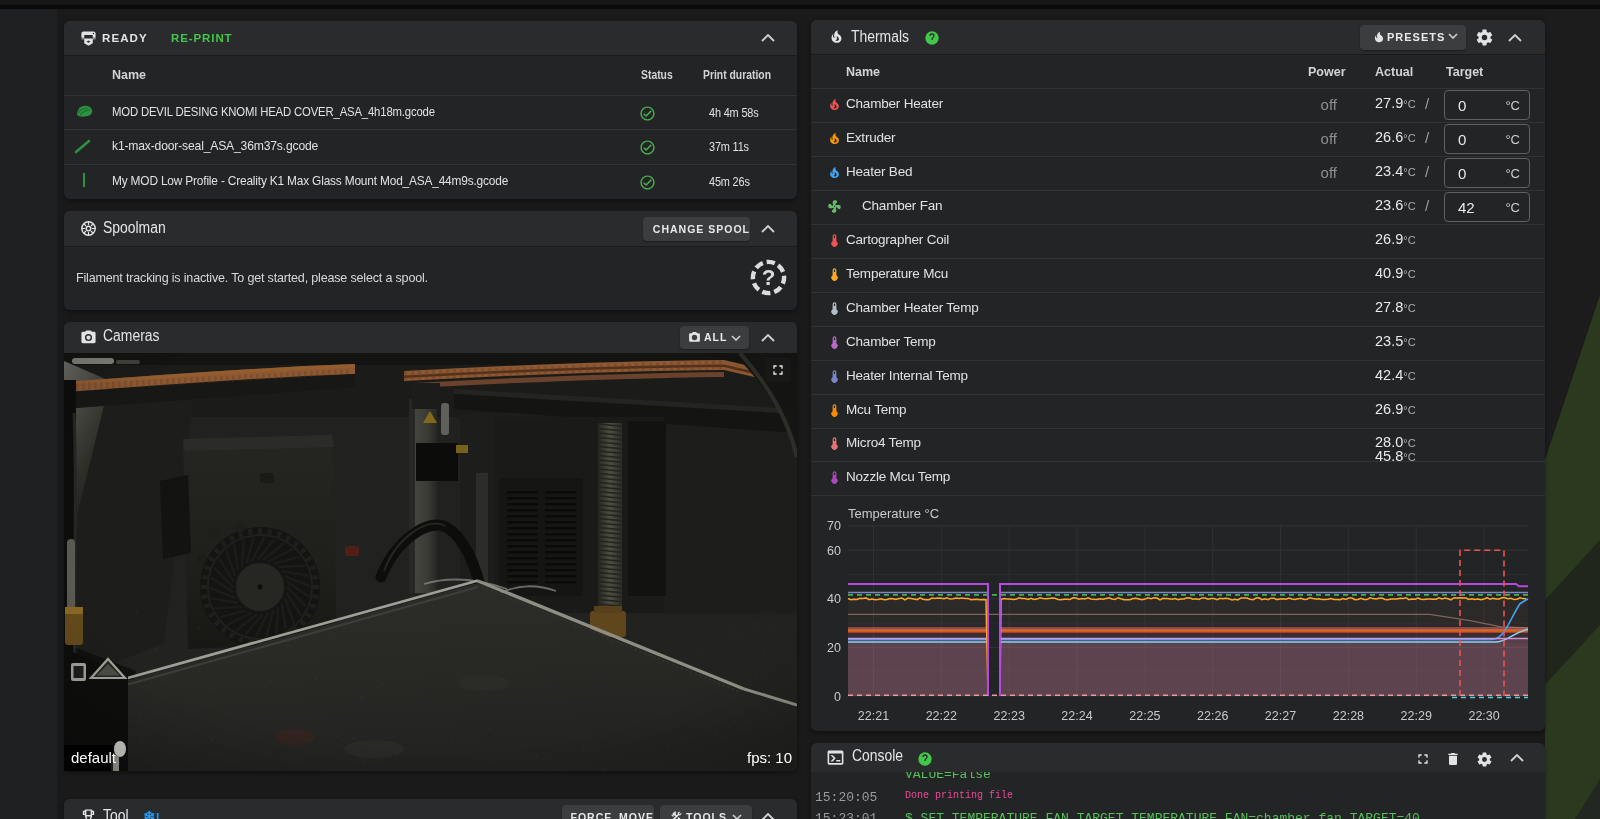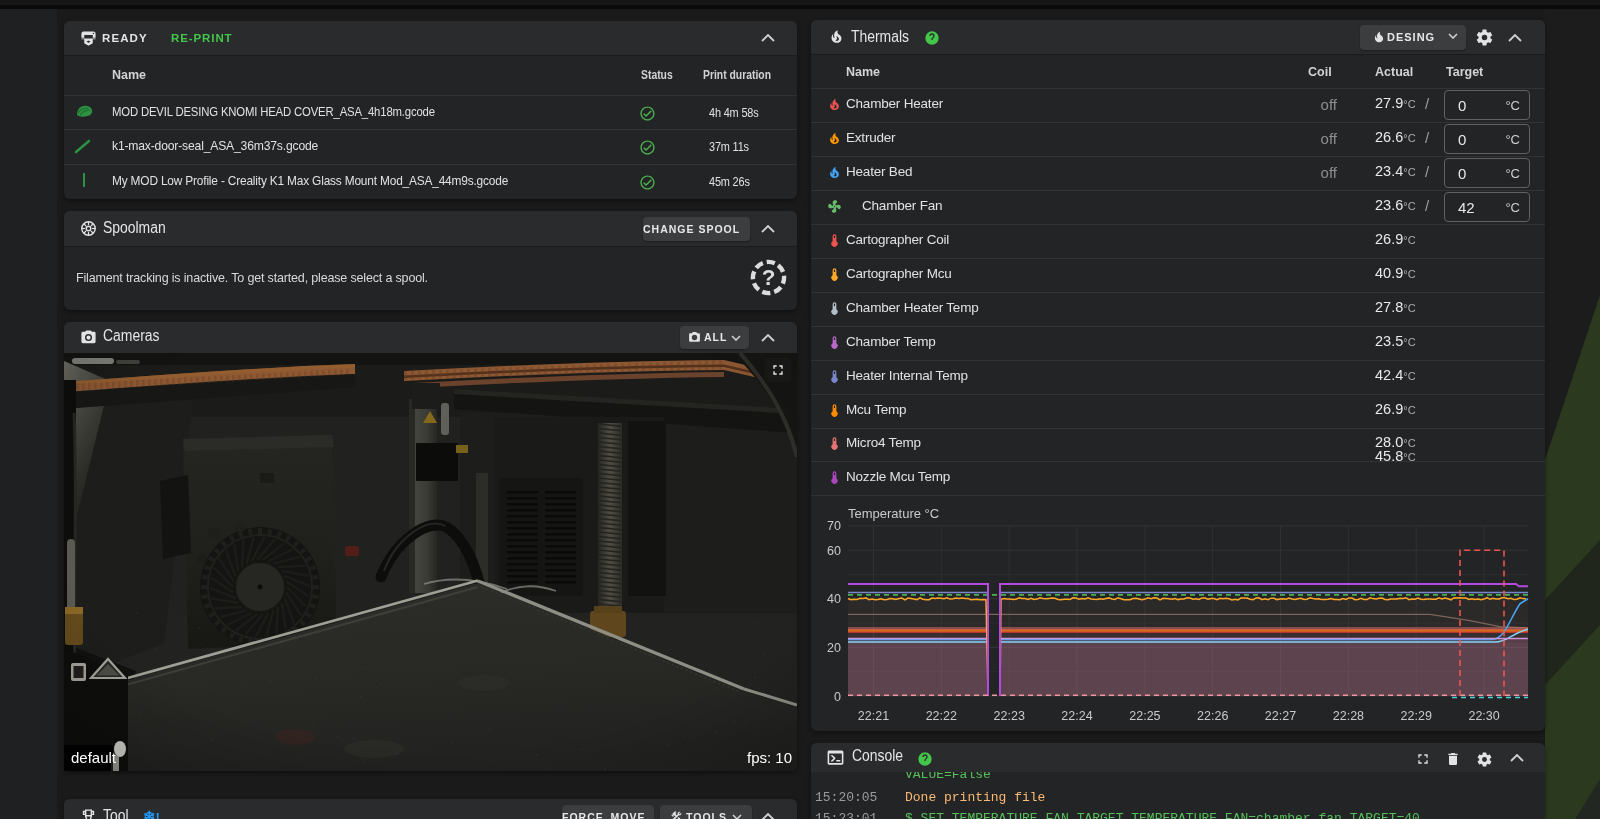--- a/index.html
+++ b/index.html
@@ -9,21 +9,21 @@
   #topbar { left:0; top:0; width:1600px; height:9px;
     background:linear-gradient(#161616 0 60%, #0a0a0a 60% 100%); }
   #nav { left:0; top:9px; width:57px; height:810px; background:#1e2022; }
   .panel { position:absolute; background:#232425; border-radius:6px;
     box-shadow:0 2px 4px rgba(0,0,0,.4); }
   .phead { position:absolute; left:0; top:0; right:0; height:34px;
     background:#2a2b2d; border-radius:6px 6px 0 0; }
   .ptitle { position:absolute; font-size:16px; color:#e4e5e6; top:8px; transform:scaleX(0.87); transform-origin:0 50%; }
   .hdiv { position:absolute; left:0; right:0; height:1px; background:#1b1b1c; }
   .btn { white-space:nowrap; position:absolute; background:#3c3d3f; border-radius:4px; color:#e8e8e9;
-    font-size:10.5px; font-weight:bold; letter-spacing:1px; text-align:left;
+    font-size:10.5px; font-weight:bold; letter-spacing:1px; text-align:right;
     box-shadow:0 1px 2px rgba(0,0,0,.35); }
   .ico { position:absolute; }
   .chev { position:absolute; }
   svg { display:block; }
   .thead { font-size:12.5px; font-weight:bold; color:#d2d3d4; position:absolute; }
   .rowtxt { font-size:13.5px; letter-spacing:-0.2px; color:#e0e1e2; position:absolute; }
   .rdiv { position:absolute; left:0; right:0; height:1px; background:#323335; }
   .tnum { font-size:14.5px; color:#eaeaeb; position:absolute; }
   .tnum small { font-size:11px; color:#aeaeb0; }
   .mono { font-family:"Liberation Mono", monospace;text-align:center; }
@@ -711,37 +711,37 @@
 
 <div class="panel" style="left:811px;top:20px;width:734px;height:711px">
   <div class="phead"></div>
   <svg class="ico" style="left:17px;top:8px" width="17" height="17" viewBox="0 0 24 24" fill="#e2e3e4">
     <path d="M17.66 11.2C17.43 10.9 17.15 10.64 16.89 10.38C16.22 9.78 15.46 9.35 14.82 8.72C13.33 7.26 13 4.85 13.95 3C13 3.23 12.17 3.75 11.46 4.32C8.87 6.4 7.85 10.07 9.07 13.22C9.11 13.32 9.15 13.42 9.15 13.55C9.15 13.77 9 13.97 8.8 14.05C8.57 14.15 8.33 14.09 8.14 13.93C8.08 13.88 8.04 13.83 8 13.76C6.87 12.33 6.69 10.28 7.45 8.64C5.78 10 4.87 12.3 5 14.47C5.06 14.97 5.12 15.47 5.29 15.97C5.43 16.57 5.7 17.17 6 17.7C7.08 19.43 8.95 20.67 10.96 20.92C13.1 21.19 15.39 20.8 17.03 19.32C18.86 17.66 19.5 15 18.56 12.72L18.43 12.46C18.22 12 17.66 11.2 17.66 11.2M14.5 17.5C14.22 17.74 13.76 18 13.4 18.1C12.28 18.5 11.16 17.94 10.5 17.28C11.69 17 12.4 16.12 12.61 15.23C12.78 14.43 12.46 13.77 12.33 13C12.21 12.26 12.23 11.63 12.5 10.94C12.69 11.32 12.89 11.7 13.13 12C13.9 13 15.11 13.44 15.37 14.8C15.41 14.94 15.43 15.08 15.43 15.23C15.46 16.05 15.1 16.95 14.5 17.5Z"></path>
   </svg>
   <div class="ptitle" style="left:40px">Thermals</div>
   <svg class="ico" style="left:113px;top:10px" width="16" height="16" viewBox="0 0 24 24" fill="#43c74b">
       <path d="M12,2A10,10 0 0,0 2,12A10,10 0 0,0 12,22A10,10 0 0,0 22,12C22,6.47 17.5,2 12,2M15.07,11.25L14.17,12.17C13.45,12.89 13,13.5 13,15H11V14.5C11,13.39 11.45,12.39 12.17,11.67L13.41,10.41C13.78,10.05 14,9.55 14,9C14,7.89 13.1,7 12,7A2,2 0 0,0 10,9H8A4,4 0 0,1 12,5A4,4 0 0,1 16,9C16,9.88 15.64,10.67 15.07,11.25Z"></path>
     </svg>
-  <div class="btn" style="left:549px;top:5px;width:106px;height:25px;line-height:25px;padding-left:27px;text-align:left;font-size:11px">DESING</div>
+  <div class="btn" style="left:549px;top:5px;width:106px;height:25px;line-height:25px;padding-left:27px;text-align:left;font-size:11px">PRESETS</div>
   <svg class="ico" style="left:561px;top:10px" width="14" height="14" viewBox="0 0 24 24" fill="#e2e3e4">
       <path d="M17.66 11.2C17.43 10.9 17.15 10.64 16.89 10.38C16.22 9.78 15.46 9.35 14.82 8.72C13.33 7.26 13 4.85 13.95 3C13 3.23 12.17 3.75 11.46 4.32C8.87 6.4 7.85 10.07 9.07 13.22C9.11 13.32 9.15 13.42 9.15 13.55C9.15 13.77 9 13.97 8.8 14.05C8.57 14.15 8.33 14.09 8.14 13.93C8.08 13.88 8.04 13.83 8 13.76C6.87 12.33 6.69 10.28 7.45 8.64C5.78 10 4.87 12.3 5 14.47C5.06 14.97 5.12 15.47 5.29 15.97C5.43 16.57 5.7 17.17 6 17.7C7.08 19.43 8.95 20.67 10.96 20.92C13.1 21.19 15.39 20.8 17.03 19.32C18.86 17.66 19.5 15 18.56 12.72L18.43 12.46C18.22 12 17.66 11.2 17.66 11.2Z"></path>
     </svg>
   <svg class="ico" style="left:637px;top:13px" width="10" height="6" viewBox="0 0 10 6">
       <path d="M1 1 L5 5 L9 1" stroke="#d0d0d1" stroke-width="1.6" fill="none"></path>
     </svg>
   <svg class="ico" style="left:664px;top:8px" width="19" height="19" viewBox="0 0 24 24" fill="#e2e3e4">
       <path d="M12,15.5A3.5,3.5 0 0,1 8.5,12A3.5,3.5 0 0,1 12,8.5A3.5,3.5 0 0,1 15.5,12A3.5,3.5 0 0,1 12,15.5M19.43,12.97C19.47,12.65 19.5,12.33 19.5,12C19.5,11.67 19.47,11.34 19.43,11L21.54,9.37C21.73,9.22 21.78,8.95 21.66,8.73L19.66,5.27C19.54,5.05 19.27,4.96 19.05,5.05L16.56,6.05C16.04,5.66 15.5,5.32 14.87,5.07L14.5,2.42C14.46,2.18 14.25,2 14,2H10C9.75,2 9.54,2.18 9.5,2.42L9.13,5.07C8.5,5.32 7.96,5.66 7.44,6.05L4.95,5.05C4.73,4.96 4.46,5.05 4.34,5.27L2.34,8.73C2.21,8.95 2.27,9.22 2.46,9.37L4.57,11C4.53,11.34 4.5,11.67 4.5,12C4.5,12.33 4.53,12.65 4.57,12.97L2.46,14.63C2.27,14.78 2.21,15.05 2.34,15.27L4.34,18.73C4.46,18.95 4.73,19.03 4.95,18.95L7.44,17.94C7.96,18.34 8.5,18.68 9.13,18.93L9.5,21.58C9.54,21.82 9.75,22 10,22H14C14.25,22 14.46,21.82 14.5,21.58L14.87,18.93C15.5,18.67 16.04,18.34 16.56,17.94L19.05,18.95C19.27,19.03 19.54,18.95 19.66,18.73L21.66,15.27C21.78,15.05 21.73,14.78 21.54,14.63L19.43,12.97Z"></path>
     </svg>
   <svg class="chev" style="left:697px;top:14px" width="14" height="8" viewBox="0 0 14 8">
       <path d="M1 7 L7 1 L13 7" stroke="#d0d0d1" stroke-width="1.8" fill="none"></path>
     </svg>
   <div class="hdiv" style="top:34px"></div>
 
   <div class="thead" style="left:35px;top:45px">Name</div>
-  <div class="thead" style="left:497px;top:45px">Coil</div>
+  <div class="thead" style="left:497px;top:45px">Power</div>
   <div class="thead" style="left:564px;top:45px">Actual</div>
   <div class="thead" style="left:635px;top:45px">Target</div>
   <div class="rdiv" style="top:68px"></div>
   <svg class="ico" style="left:16px;top:77px" width="15" height="15" viewBox="0 0 24 24" fill="#ef5350">
       <path d="M17.66 11.2C17.43 10.9 17.15 10.64 16.89 10.38C16.22 9.78 15.46 9.35 14.82 8.72C13.33 7.26 13 4.85 13.95 3C13 3.23 12.17 3.75 11.46 4.32C8.87 6.4 7.85 10.07 9.07 13.22C9.11 13.32 9.15 13.42 9.15 13.55C9.15 13.77 9 13.97 8.8 14.05C8.57 14.15 8.33 14.09 8.14 13.93C8.08 13.88 8.04 13.83 8 13.76C6.87 12.33 6.69 10.28 7.45 8.64C5.78 10 4.87 12.3 5 14.47C5.06 14.97 5.12 15.47 5.29 15.97C5.43 16.57 5.7 17.17 6 17.7C7.08 19.43 8.95 20.67 10.96 20.92C13.1 21.19 15.39 20.8 17.03 19.32C18.86 17.66 19.5 15 18.56 12.72L18.43 12.46C18.22 12 17.66 11.2 17.66 11.2M14.5 17.5C14.22 17.74 13.76 18 13.4 18.1C12.28 18.5 11.16 17.94 10.5 17.28C11.69 17 12.4 16.12 12.61 15.23C12.78 14.43 12.46 13.77 12.33 13C12.21 12.26 12.23 11.63 12.5 10.94C12.69 11.32 12.89 11.7 13.13 12C13.9 13 15.11 13.44 15.37 14.8C15.41 14.94 15.43 15.08 15.43 15.23C15.46 16.05 15.1 16.95 14.5 17.5Z"></path>
     </svg>
   <div class="rowtxt" style="left:35px;top:76px">Chamber Heater</div>
   <div class="abs" style="left:476px;top:76px;width:50px;text-align:right;font-size:15px;color:#8d8e8f">off</div>
   <div class="tnum" style="left:564px;top:75px">27.9<small>°C</small></div>
   <div class="abs" style="left:614px;top:75px;font-size:15px;color:#9e9fa0">/</div>
@@ -787,21 +787,21 @@
   <div class="rdiv" style="top:204px"></div>
   <svg class="ico" style="left:16px;top:213px" width="15" height="15" viewBox="0 0 24 24" fill="#ef5350">
       <path d="M15 13V5A3 3 0 0 0 9 5V13A5 5 0 1 0 15 13M12 4A1 1 0 0 1 13 5V8H11V5A1 1 0 0 1 12 4Z"></path>
     </svg>
   <div class="rowtxt" style="left:35px;top:212px">Cartographer Coil</div>
   <div class="tnum" style="left:564px;top:211px">26.9<small>°C</small></div>
   <div class="rdiv" style="top:238px"></div>
   <svg class="ico" style="left:16px;top:247px" width="15" height="15" viewBox="0 0 24 24" fill="#ffa726">
       <path d="M15 13V5A3 3 0 0 0 9 5V13A5 5 0 1 0 15 13M12 4A1 1 0 0 1 13 5V8H11V5A1 1 0 0 1 12 4Z"></path>
     </svg>
-  <div class="rowtxt" style="left:35px;top:246px">Cartographer Mcu</div>
+  <div class="rowtxt" style="left:35px;top:246px">Temperature Mcu</div>
   <div class="tnum" style="left:564px;top:245px">40.9<small>°C</small></div>
   <div class="rdiv" style="top:272px"></div>
   <svg class="ico" style="left:16px;top:281px" width="15" height="15" viewBox="0 0 24 24" fill="#b0bec5">
       <path d="M15 13V5A3 3 0 0 0 9 5V13A5 5 0 1 0 15 13M12 4A1 1 0 0 1 13 5V8H11V5A1 1 0 0 1 12 4Z"></path>
     </svg>
   <div class="rowtxt" style="left:35px;top:280px">Chamber Heater Temp</div>
   <div class="tnum" style="left:564px;top:279px">27.8<small>°C</small></div>
   <div class="rdiv" style="top:306px"></div>
   <svg class="ico" style="left:16px;top:315px" width="15" height="15" viewBox="0 0 24 24" fill="#ba68c8">
       <path d="M15 13V5A3 3 0 0 0 9 5V13A5 5 0 1 0 15 13M12 4A1 1 0 0 1 13 5V8H11V5A1 1 0 0 1 12 4Z"></path>
@@ -907,16 +907,16 @@
   <svg class="ico" style="left:634px;top:8px" width="16" height="16" viewBox="0 0 24 24" fill="#e2e3e4">
       <path d="M19,4H15.5L14.5,3H9.5L8.5,4H5V6H19M6,19A2,2 0 0,0 8,21H16A2,2 0 0,0 18,19V7H6V19Z"></path>
     </svg>
   <svg class="ico" style="left:665px;top:8px" width="17" height="17" viewBox="0 0 24 24" fill="#e2e3e4">
       <path d="M12,15.5A3.5,3.5 0 0,1 8.5,12A3.5,3.5 0 0,1 12,8.5A3.5,3.5 0 0,1 15.5,12A3.5,3.5 0 0,1 12,15.5M19.43,12.97C19.47,12.65 19.5,12.33 19.5,12C19.5,11.67 19.47,11.34 19.43,11L21.54,9.37C21.73,9.22 21.78,8.95 21.66,8.73L19.66,5.27C19.54,5.05 19.27,4.96 19.05,5.05L16.56,6.05C16.04,5.66 15.5,5.32 14.87,5.07L14.5,2.42C14.46,2.18 14.25,2 14,2H10C9.75,2 9.54,2.18 9.5,2.42L9.13,5.07C8.5,5.32 7.96,5.66 7.44,6.05L4.95,5.05C4.73,4.96 4.46,5.05 4.34,5.27L2.34,8.73C2.21,8.95 2.27,9.22 2.46,9.37L4.57,11C4.53,11.34 4.5,11.67 4.5,12C4.5,12.33 4.53,12.65 4.57,12.97L2.46,14.63C2.27,14.78 2.21,15.05 2.34,15.27L4.34,18.73C4.46,18.95 4.73,19.03 4.95,18.95L7.44,17.94C7.96,18.34 8.5,18.68 9.13,18.93L9.5,21.58C9.54,21.82 9.75,22 10,22H14C14.25,22 14.46,21.82 14.5,21.58L14.87,18.93C15.5,18.67 16.04,18.34 16.56,17.94L19.05,18.95C19.27,19.03 19.54,18.95 19.66,18.73L21.66,15.27C21.78,15.05 21.73,14.78 21.54,14.63L19.43,12.97Z"></path>
     </svg>
   <svg class="chev" style="left:699px;top:11px" width="14" height="8" viewBox="0 0 14 8">
       <path d="M1 7 L7 1 L13 7" stroke="#d0d0d1" stroke-width="1.8" fill="none"></path>
     </svg>
   <div class="abs mono" style="left:4px;top:47px;font-size:13px;color:#9a9b9c">15:20:05</div>
-  <div class="abs mono" style="left:94px;top:47px;font-size:13px;color:#fdba74">Done printing file</div>
+  <div class="abs mono" style="left:94px;top:47px;font-size:10px;color:#ec4899">Done printing file</div>
   <div class="abs mono" style="left:4px;top:68px;font-size:13px;color:#9a9b9c">15:23:01</div>
   <div class="abs mono" style="left:94px;top:68px;font-size:13px;color:#56c05a">$ SET_TEMPERATURE_FAN_TARGET TEMPERATURE_FAN=chamber_fan TARGET=40</div>
 </div>
 
 </body></html>

